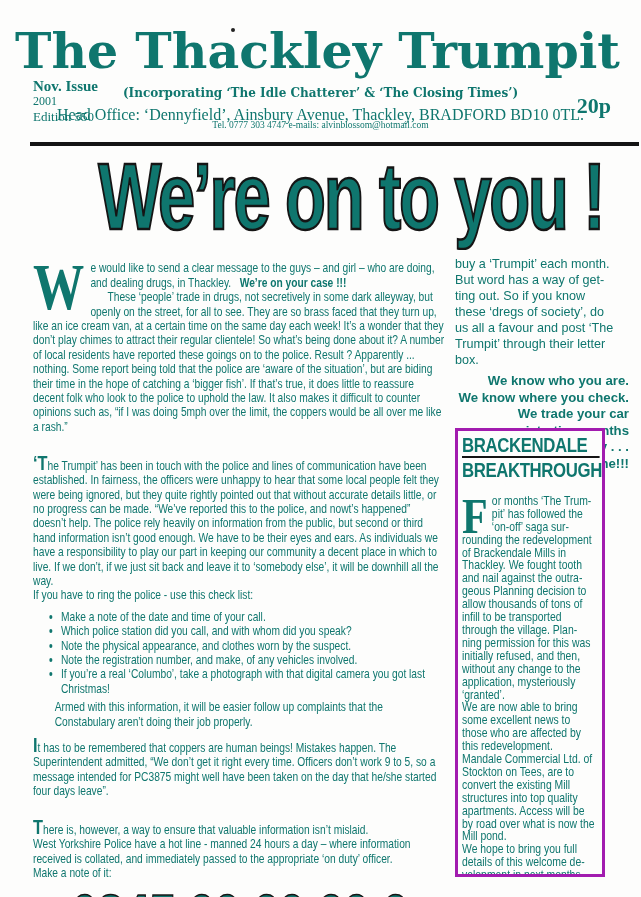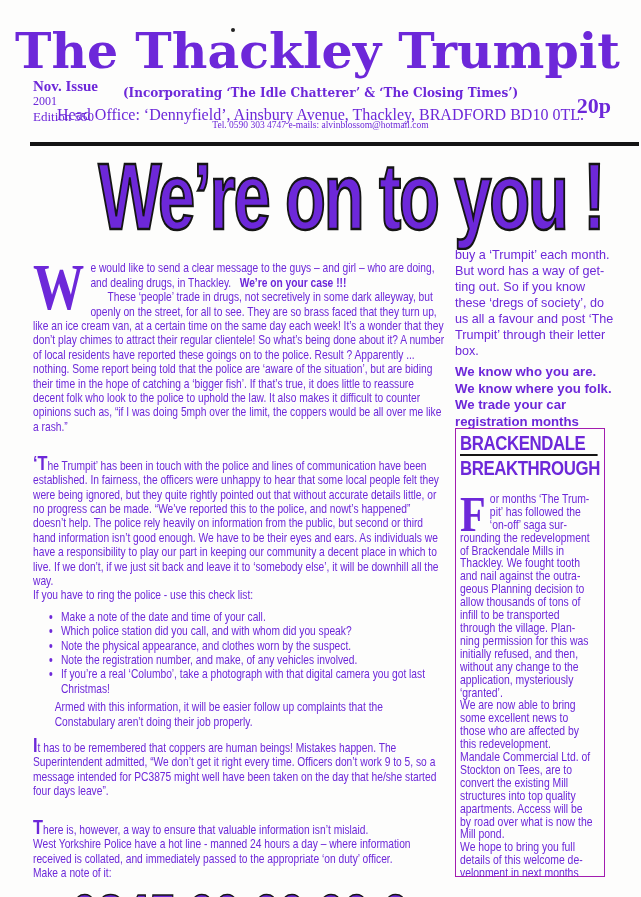--- a/index.html
+++ b/index.html
@@ -1,18 +1,18 @@
 <!DOCTYPE html>
 <html><head>
 <meta charset="utf-8">
 <style>
   html,body{margin:0;padding:0;background:#9c9c9c;}
   .page{
     position:relative;width:641px;height:897px;margin:0 auto;
-    background:#fdfdfc;color:#6d28d9;overflow:hidden;
+    background:#fdfdfc;color:#0f766e;overflow:hidden;
     font-family:"Liberation Sans",sans-serif;
   }
   
   .masthead-title{
     position:absolute;top:22px;left:0;right:6px;text-align:center;
     font-family:"DejaVu Serif",serif;font-weight:bold;font-size:49px;
     letter-spacing:0px;white-space:nowrap;
   }
   .issue-block{position:absolute;left:33px;top:79px;font-family:Liberation Serif, serif;line-height:15px;}
   .issue-line1{font-weight:bold;font-size:15px;}
@@ -54,26 +54,26 @@
   .checklist{margin:1px 0 4px 0;padding-left:36px;}
   .checklist li{margin:0;padding:0;}
   .armed{margin:0 0 9px 28px;}
   .hotline{
     text-align:center;font-weight:bold;font-size:62px;line-height:56px;
     letter-spacing:-1px;margin:5px 0 7px 0;-webkit-text-stroke:1.5px #151515;
     white-space:nowrap;
   }
   
   .side-col{position:absolute;left:455px;top:247px;width:174px;}
-  .side-intro{font-size:12.6px;line-height:16px;white-space:pre-line;}
-  .warning{margin-top:5px;text-align:left;font-weight:bold;font-size:13.2px;line-height:16.5px;}
+  .side-intro{font-size:12.6px;line-height:16px;white-space:pre-line;margin-top:9px;}
+  .warning{margin-top:5px;text-align:right;font-weight:bold;font-size:13.2px;line-height:16.5px;}
   
   .bd-box{
     position:absolute;left:455px;top:428px;width:150px;height:449px;
-    box-sizing:border-box;border:1px solid #a21caf;background:#fdfdfc;
+    box-sizing:border-box;border:3px solid #a21caf;background:#fdfdfc;
     padding:3px 0 0 4px;overflow:hidden;
   }
   .bd-title{
     display:block;width:172px;transform:scaleX(0.8);transform-origin:left top;
     font-weight:bold;font-size:21px;line-height:21px;letter-spacing:-0.5px;white-space:nowrap;
   }
   .bd-title1{border-bottom:2px solid #141414;padding-bottom:1px;margin-bottom:1px;}
   .bd-text{
     width:168px;transform:scaleX(0.84);transform-origin:left top;
     font-size:12.4px;line-height:12.9px;white-space:pre-line;margin-top:2px;
@@ -92,21 +92,21 @@
   <div class="masthead-title">The Thackley Trumpit</div>
 
   <div class="issue-block">
     <div class="issue-line1">Nov. Issue</div>
     <div class="issue-line2">2001</div>
     <div class="issue-line3">Edition 550</div>
   </div>
 
   <div class="masthead-subtitle">(Incorporating ‘The Idle Chatterer’ &amp; ‘The Closing Times’)</div>
   <div class="office1">Head Office: ‘Dennyfield’, Ainsbury Avenue, Thackley, BRADFORD BD10 0TL.</div>
-  <div class="office2">Tel. 0590 303 4747   e-mails: alvinblossom@hotmail.com</div>
+  <div class="office2">Tel. 0777 303 4747   e-mails: alvinblossom@hotmail.com</div>
   <div class="price">20p</div>
   <div class="masthead-rule"></div>
 
   <div class="headline-wrap">
     <span class="headline">We’re on to you !</span>
   </div>
 
   <div class="main-col">
 
     <p class="preline">
@@ -146,21 +146,21 @@
   <div class="side-col">
     <div class="side-intro">buy a ‘Trumpit’ each month.
 But word has a way of get-
 ting out.  So if you know
 these ‘dregs of society’, do
 us all a favour and post ‘The
 Trumpit’ through their letter
 box.</div>
     <div class="warning">
       <div>We know who you are.</div>
-      <div>We know where you folk.</div>
+      <div>We know where you check.</div>
       <div>We trade your car</div>
       <div>registration months</div>
       <div>It’s only  . . .</div>
       <div>a matter of time!!!</div>
     </div>
   </div>
 
   <div class="bd-box">
     <span class="bd-title bd-title1">BRACKENDALE</span>
     <span class="bd-title">BREAKTHROUGH</span>

